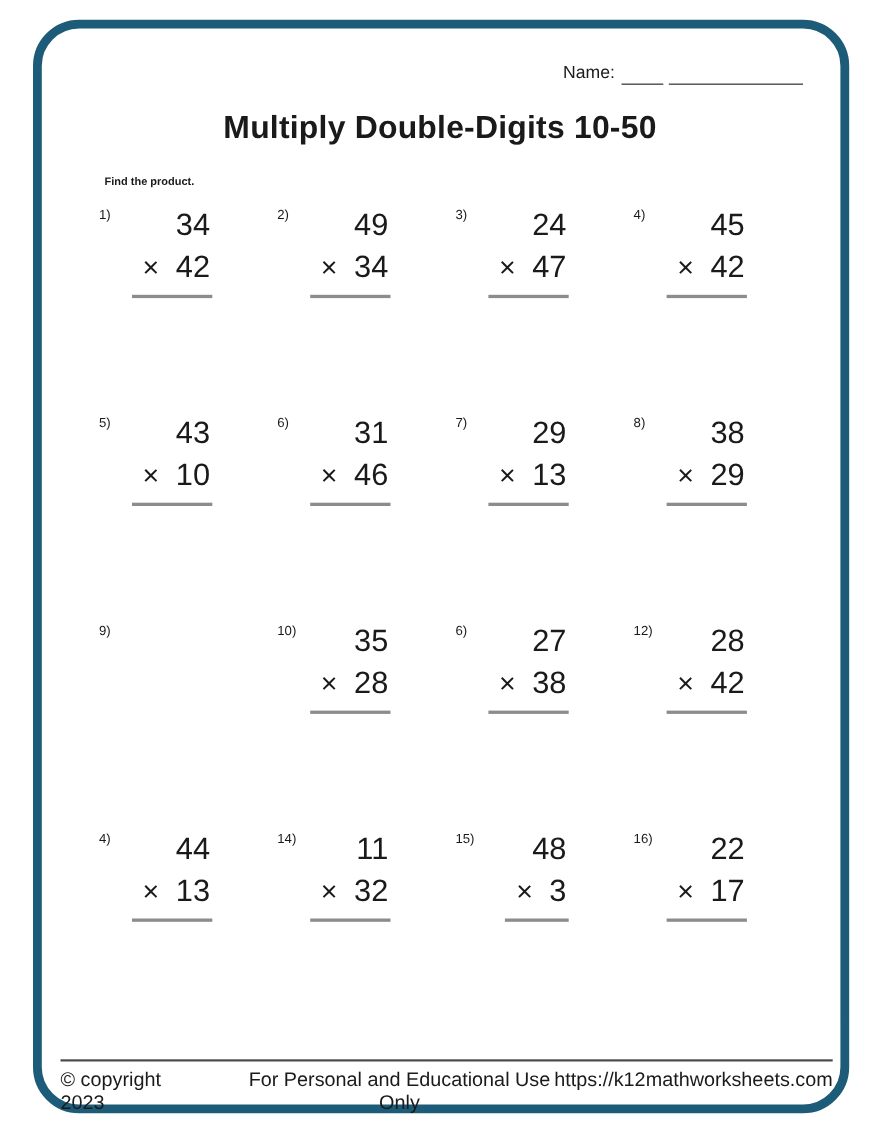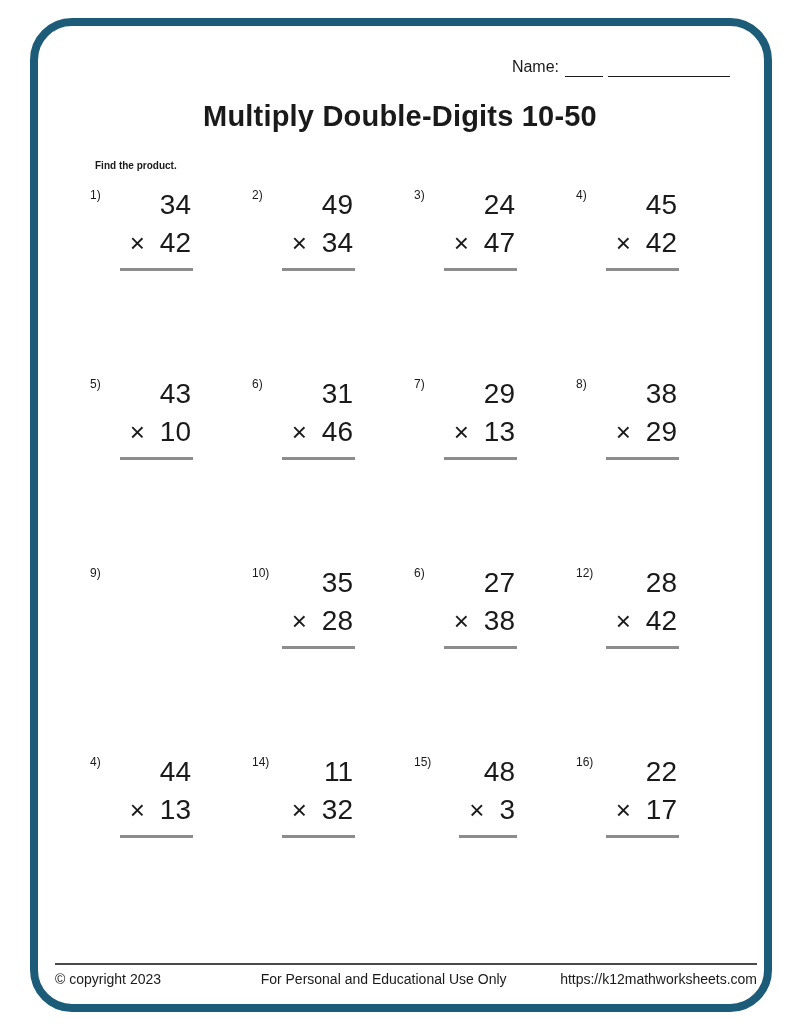--- a/index.html
+++ b/index.html
@@ -98,21 +98,21 @@
   
   .footer {
     position: absolute;
     left: 55px; top: 963px;
     width: 702px;
     border-top: 2px solid #4a4a4a;
     padding-top: 6px;
     display: flex;
     justify-content: space-between;
     align-items: baseline;
-    font-size: 14px;
+    font-size: 18px;
     color: #1a1a1a;
   }
   .footer .center { text-align: center; padding-left: 46px; }
   .footer .right  { text-align: right; }
 </style>
 </head>
 <body>
 
 <div class="page-frame"></div>
 

